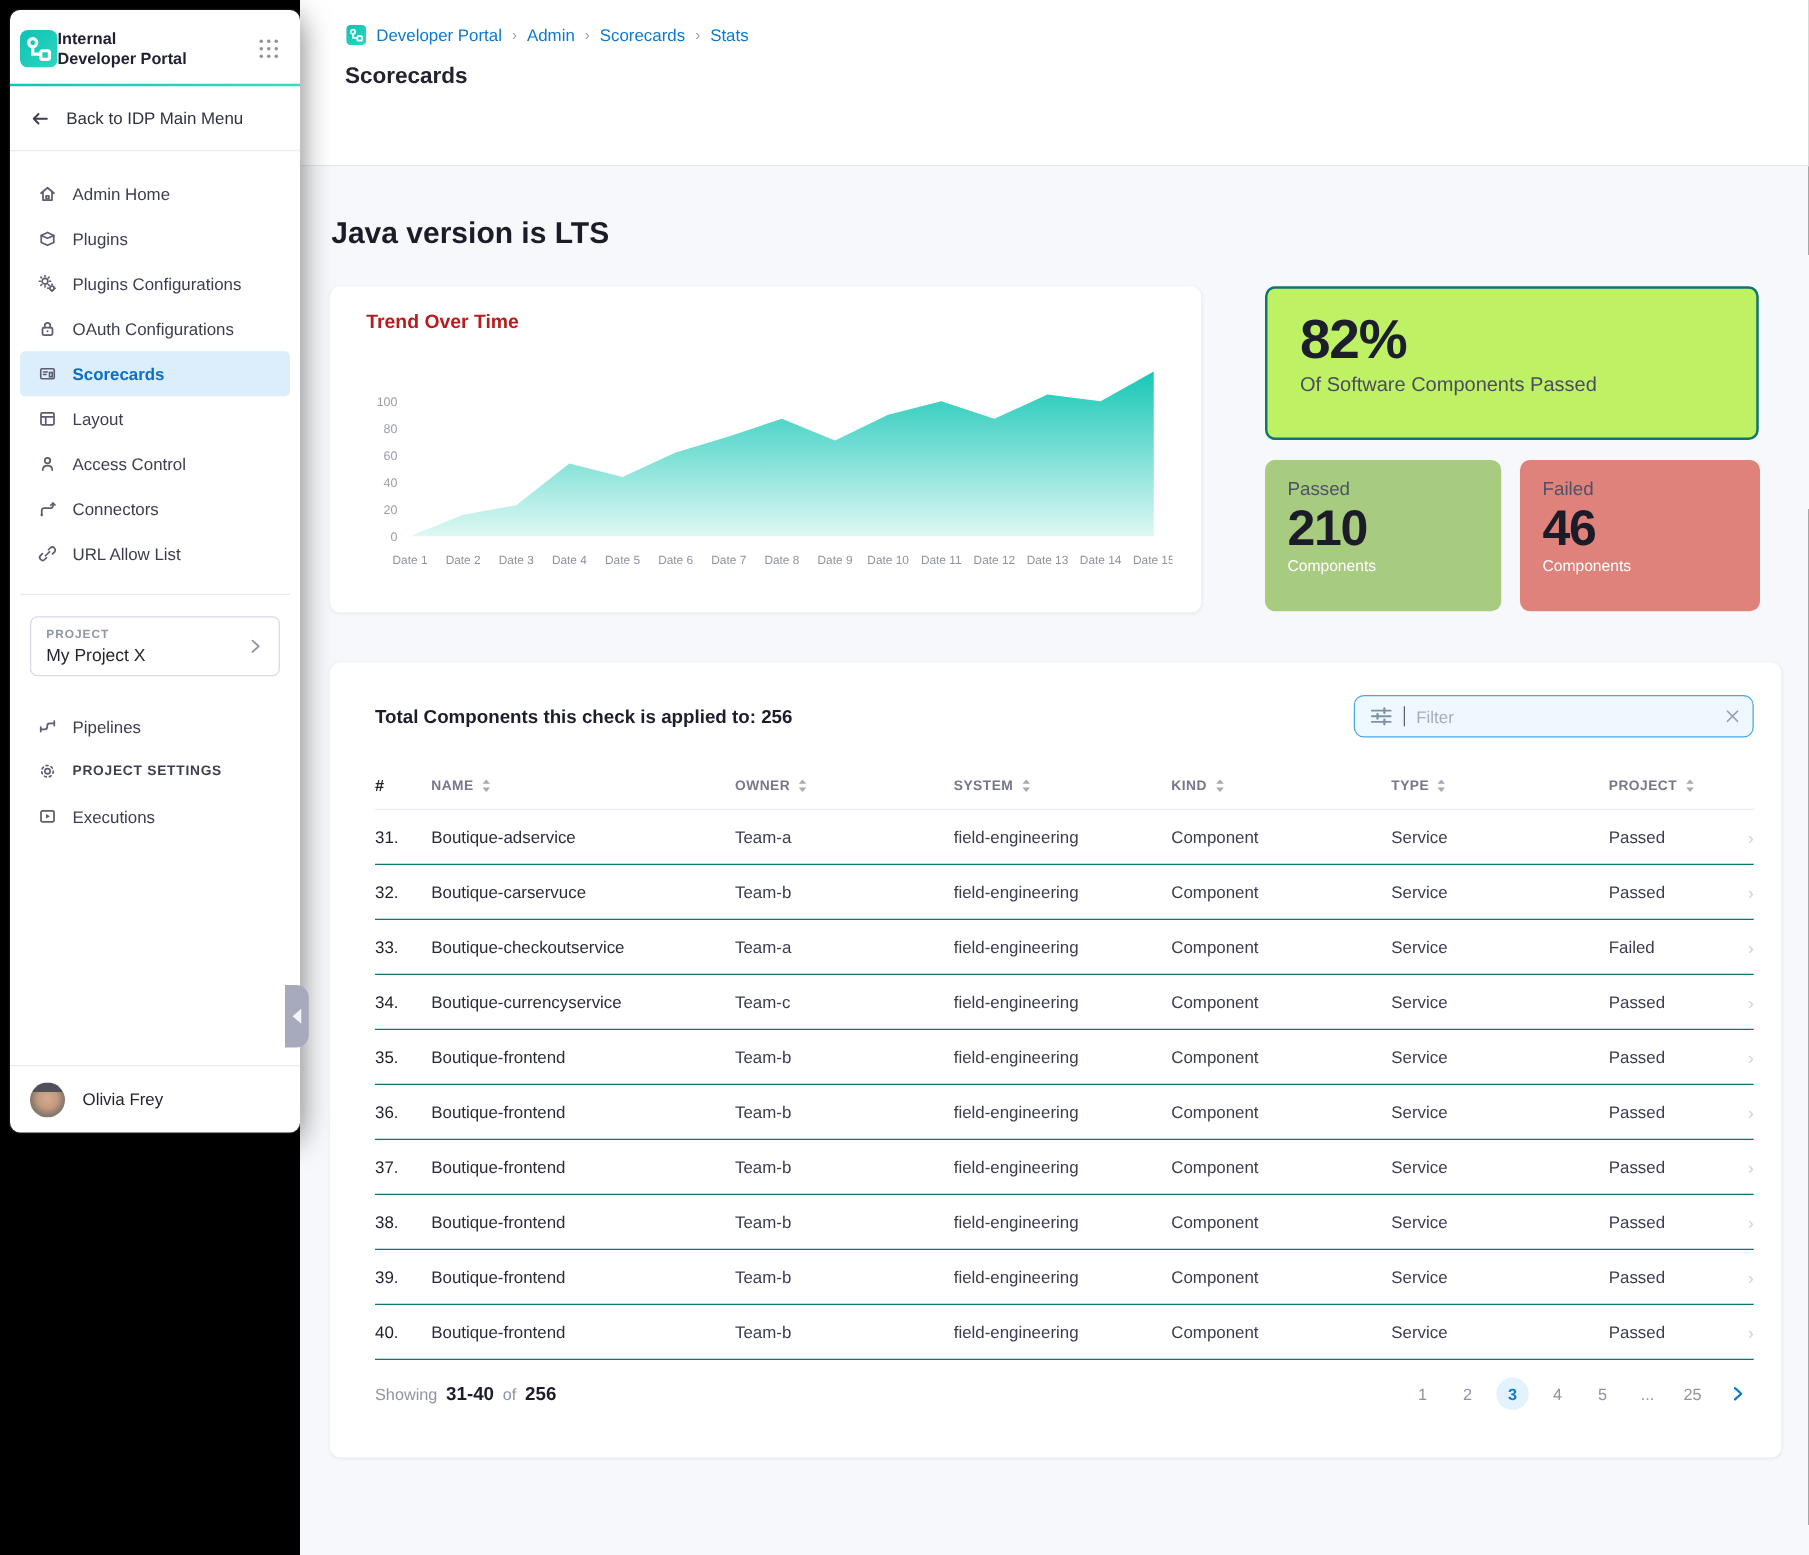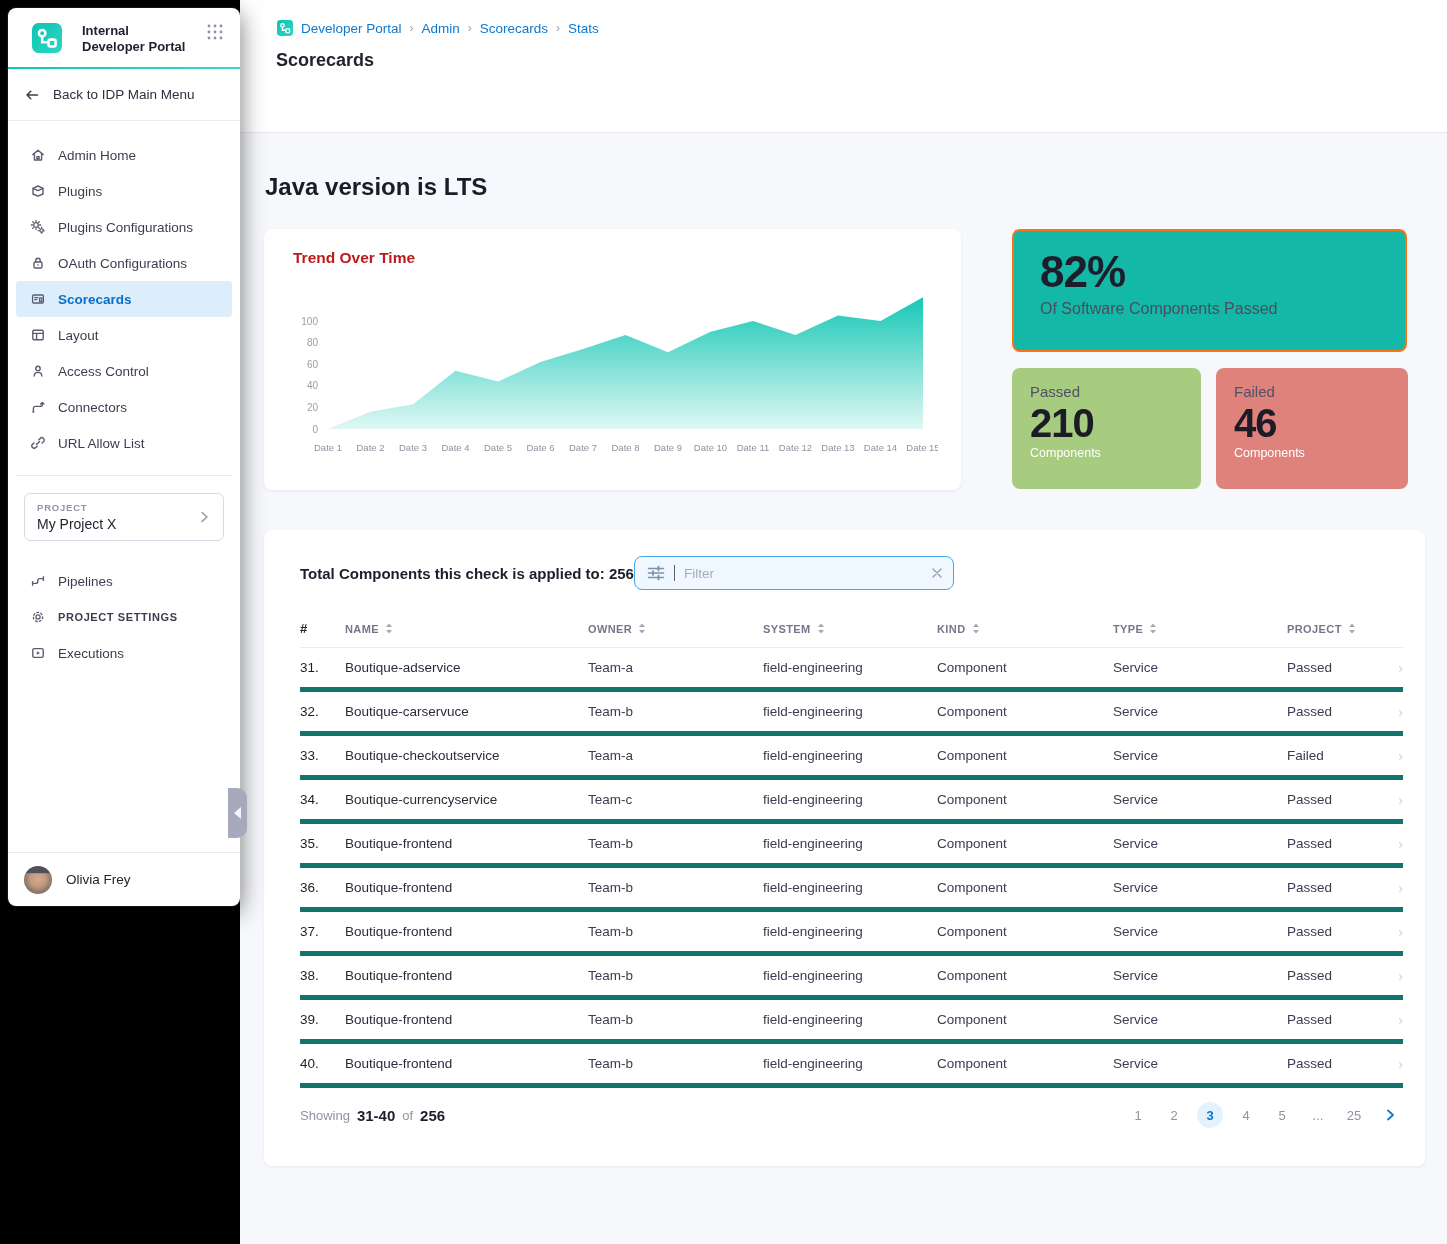--- a/index.html
+++ b/index.html
@@ -19,63 +19,63 @@
   .tab.active .underline { position:absolute; left:-8px; right:-8px; bottom:0; height:4px; background:#0b79d0; border-radius:6px 6px 0 0; }
 
   .content { position:absolute; top:133px; left:0; right:0; bottom:0; }
   .check-heading { position:absolute; left:25px; top:40px; font-size:24px; font-weight:800; color:#1b1c28; }
 
   .card { background:#fff; border-radius:8px; box-shadow:0 1px 3px rgba(35,43,78,.08); }
   .chart-card { position:absolute; left:24px; top:96px; width:697px; height:261px; }
   .chart-title { position:absolute; left:29px; top:20px; font-size:15.5px; font-weight:600; color:#b91c1c; }
   .chart-svg { position:absolute; left:24px; top:62px; }
 
-  .pct-card { position:absolute; left:772px; top:96px; width:395px; height:123px; background:#14b8a6; border:2px solid #f97316; border-radius:8px; padding:16px 26px; }
+  .pct-card { position:absolute; left:772px; top:96px; width:395px; height:123px; background:#bef264; border:2px solid #0f766e; border-radius:8px; padding:16px 26px; }
   .pct-value { font-size:44px; font-weight:800; color:#1d1e2c; letter-spacing:-1px; }
   .pct-caption { font-size:16px; color:#4b4d5e; margin-top:3px; }
 
   .stat-card { position:absolute; top:235px; height:121px; border-radius:8px; padding:15px 18px 12px; }
   .stat-card.passed { left:772px; width:189px; background:#a7cb7f; }
   .stat-card.failed { left:976px; width:192px; background:#df827b; }
   .stat-label { font-size:15px; color:#4f5164; }
   .stat-value { font-size:40px; font-weight:800; color:#1b1c28; line-height:1.15; letter-spacing:-1px; }
   .stat-caption { font-size:12.5px; color:#ffffff; }
 
   .table-card { position:absolute; left:24px; top:397px; width:1161px; height:636px; }
-  .tc-head { display:flex; justify-content:flex-start; align-items:center; padding:26px 22px 0 36px; }
+  .tc-head { display:flex; justify-content:space-between; align-items:center; padding:26px 22px 0 36px; }
   .tc-title { font-size:15px; font-weight:700; color:#1d1e2c; }
   .filter-box { display:flex; align-items:center; gap:9px; width:320px; height:34px; border:1.5px solid #47a7e6; background:#eef8fe; border-radius:8px; padding:0 10px 0 12px; }
   .filter-box .caret { width:1px; height:16px; background:#5f6370; }
   .filter-box input { flex:1; border:none; outline:none; background:transparent; font-size:13.5px; font-family:"Liberation Sans",sans-serif; color:#33354a; }
   .filter-box input::placeholder { color:#a8acba; }
 
   .thead, .trow { display:grid; grid-template-columns:45px 243px 175px 174px 176px 174px 1fr 14px; align-items:center; }
   .thead { margin:20px 22px 0 36px; height:38px; border-bottom:1px solid #e9eaf1; }
   .thcell { display:flex; align-items:center; gap:6px; font-size:11px; font-weight:700; letter-spacing:.4px; color:#75778a; }
   .thcell.hash { font-size:13px; color:#23242f; }
   #table-rows { margin:0 22px 0 36px; }
-  .trow { height:44px; border-bottom:5px solid #0f766e; cursor:pointer; }
+  .trow { height:44px; border-bottom:1px solid #0f766e; cursor:pointer; }
   .tcell { font-size:13.5px; color:#3a3c4f; }
   .tcell.c0 { color:#1d1e2c; }
   .tcell.c1 { color:#2b2c3a; }
   .row-chev { color:#cdd0da; font-size:14px; text-align:right; }
 
   .tc-foot { display:flex; justify-content:space-between; align-items:center; margin:14px 22px 0 36px; }
   .showing { display:flex; align-items:center; gap:7px; }
   .showing .lbl { font-size:13px; color:#8f93a3; }
   .showing .strong { font-size:15px; font-weight:700; color:#1d1e2c; }
   .pager { display:flex; align-items:center; gap:10px; }
   #pages { display:flex; align-items:center; gap:10px; }
   .page { min-width:26px; height:26px; display:flex; align-items:center; justify-content:center; font-size:13px; color:#8f93a3; border-radius:50%; cursor:pointer; }
   .page.active { background:#e3f3fd; color:#0b79d0; font-weight:700; }
   .next-btn { display:flex; align-items:center; justify-content:center; width:26px; height:26px; cursor:pointer; }
 
   
   .sidebar { position:absolute; left:8px; top:8px; width:232px; height:898px; background:#fff; border-radius:8px; box-shadow:0 0 0 1px rgba(255,255,255,.08), 0 6px 24px rgba(0,0,0,.55); display:flex; flex-direction:column; z-index:2; }
-  .logo-row { display:flex; gap:20px; padding:15px 16px 13px 24px; }
+  .logo-row { display:flex; align-items:center; gap:0; padding:15px 16px 13px 8px; }
   .logo-title { font-size:13px; font-weight:700; color:#1f2030; line-height:1.2; }
   .grid-dots { margin-left:auto; cursor:pointer; }
   .teal-line { height:2px; background:linear-gradient(90deg,#0bc8b7,#3bd8c2); }
   .back-row { display:flex; align-items:center; gap:13px; padding:0 16px; height:52px; border-bottom:1px solid #e9eaf0; font-size:13.5px; color:#2e3040; cursor:pointer; }
   .nav { padding:16px 8px 0; }
   .nav-item { display:flex; align-items:center; gap:12px; height:36px; padding:0 10px 0 14px; border-radius:4px; font-size:13.5px; color:#3c3e4f; cursor:pointer; }
   .nav-item.selected { background:#dcedfb; color:#0b6fc7; font-weight:600; }
   .nav-item.small-caps { font-size:11px; font-weight:700; letter-spacing:.6px; }
   .nav-divider { height:1px; background:#e9eaf0; margin:14px 0 0; }
   .project-box { margin:17px 16px 0; border:1px solid #d8dae6; border-radius:6px; padding:8px 12px; display:flex; align-items:center; cursor:pointer; }

